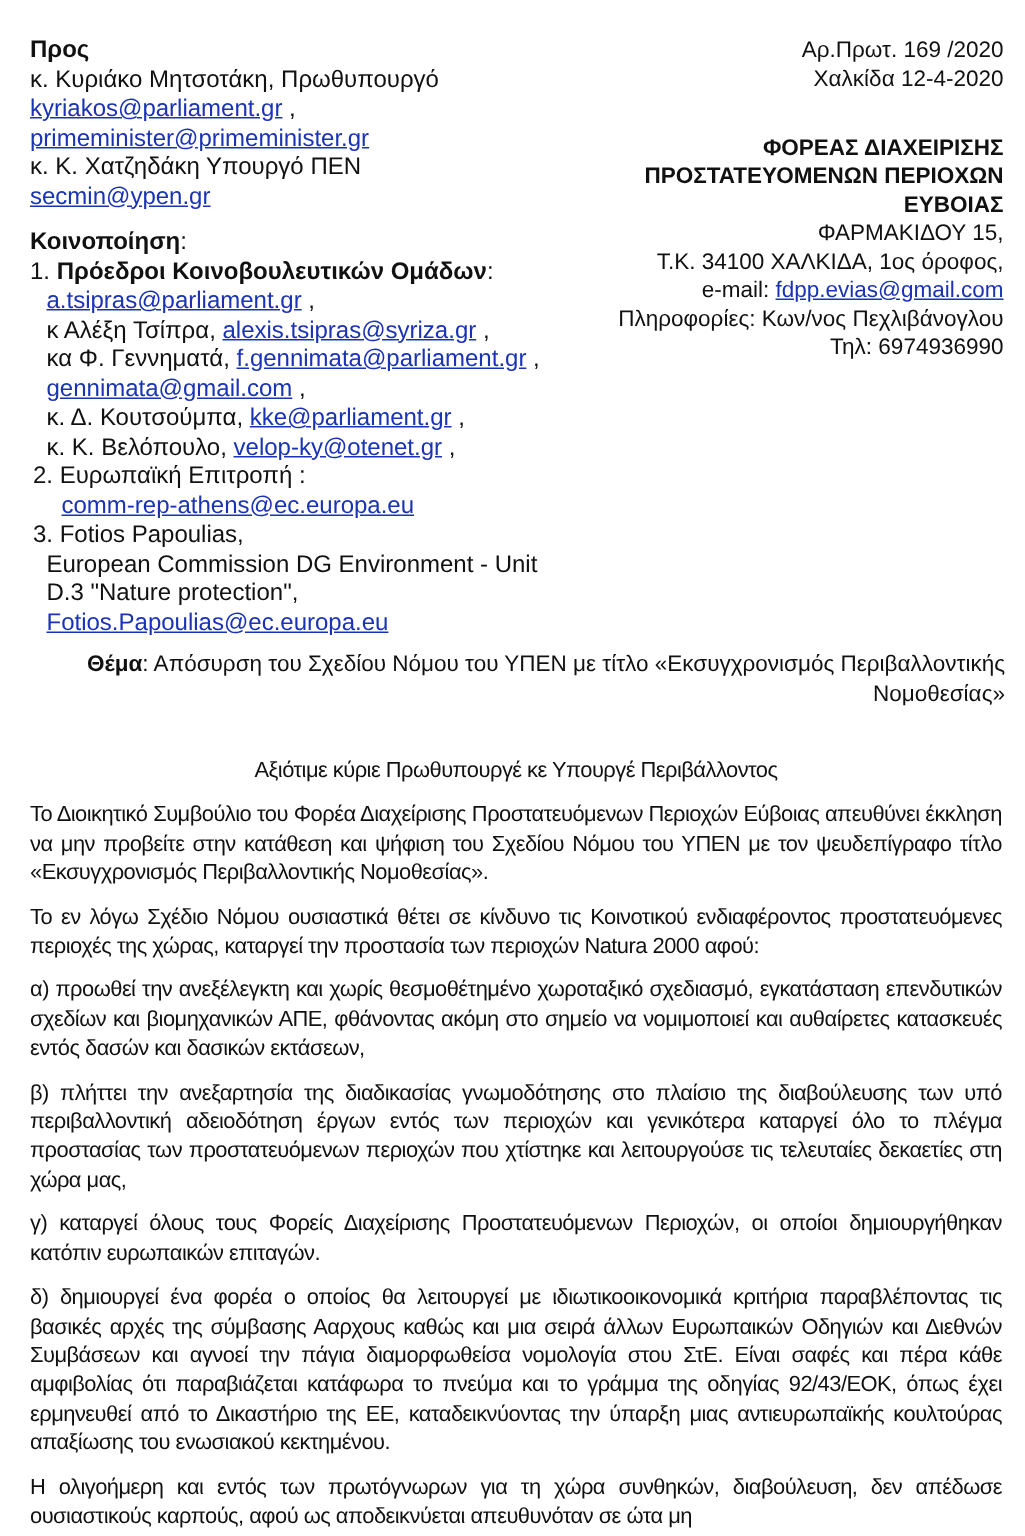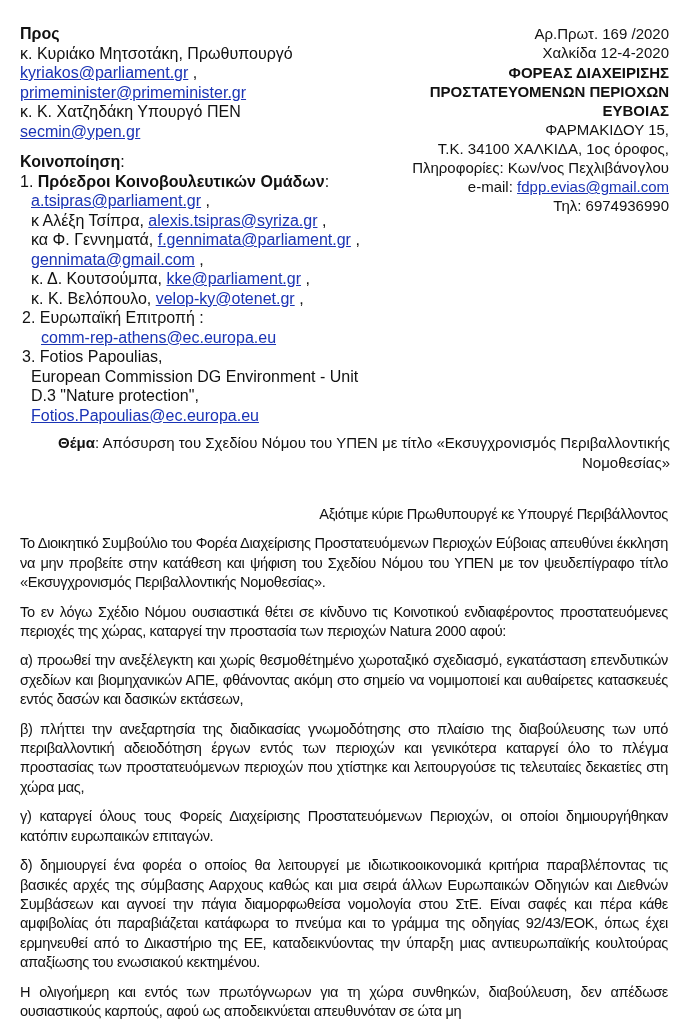--- a/index.html
+++ b/index.html
@@ -13,31 +13,31 @@
     
     .left-head { position: absolute; left: 20px; top: 24px; width: 360px; font-size: 16px; line-height: 19.5px; }
     .left-head .b { font-weight: bold; }
     .indent1 { padding-left: 11px; }
     .indent2 { padding-left: 21px; }
     .indent-num { padding-left: 2px; }
     .cc { margin-top: 11px; }
 
     
     .right-head { position: absolute; right: 14px; top: 24px; width: 320px; text-align: right; font-size: 15px; line-height: 19px; }
-    .org { margin-top: 1px; font-weight: bold; font-size: 15px; line-height: 19px; }
+    .org { margin-top: 27px; font-weight: bold; font-size: 15px; line-height: 19px; }
     .addr { line-height: 19px; }
 
     
     .subject { position: absolute; left: 20px; top: 433px; width: 650px; font-size: 15px; line-height: 20px; text-align: right; }
     .subject .b { font-weight: bold; }
 
     
     .body-text { position: absolute; left: 20px; top: 505px; width: 648px; font-family: "Liberation Sans", sans-serif; font-size: 14.6px; line-height: 19.4px; letter-spacing: -0.35px; }
     .body-text p { margin: 0 0 10px 0; text-align: justify; }
-    .body-text p.greet { margin-bottom: 10px; text-align: right; }
+    .body-text p.greet { margin-bottom: 10px; text-align: center; }
   </style>
 </head>
 <body>
 
 <div class="page">
 
   <div class="left-head">
     <div class="b">Προς</div>
     <div>κ. Κυριάκο Μητσοτάκη, Πρωθυπουργό</div>
     <div><a class="link" href="#">kyriakos@parliament.gr</a><span> ,</span></div>
@@ -69,22 +69,22 @@
   <div class="right-head">
     <div>Αρ.Πρωτ. 169 /2020</div>
     <div>Χαλκίδα 12-4-2020</div>
     <div class="org">
       <div>ΦΟΡΕΑΣ ΔΙΑΧΕΙΡΙΣΗΣ</div>
       <div>ΠΡΟΣΤΑΤΕΥΟΜΕΝΩΝ ΠΕΡΙΟΧΩΝ</div>
       <div>ΕΥΒΟΙΑΣ</div>
     </div>
     <div class="addr">ΦΑΡΜΑΚΙΔΟΥ 15,</div>
     <div class="addr">Τ.Κ. 34100 ΧΑΛΚΙΔΑ, 1ος όροφος,</div>
+    <div class="addr"><span>e-mail: </span><a class="link" href="#">fdpp.evias@gmail.com</a></div>
     <div class="addr">Πληροφορίες: Κων/νος Πεχλιβάνογλου</div>
-    <div class="addr"><span>e-mail: </span><a class="link" href="#">fdpp.evias@gmail.com</a></div>
     <div class="addr">Τηλ: 6974936990</div>
   </div>
 
   <div class="subject"><span class="b">Θέμα</span><span>: Απόσυρση του Σχεδίου Νόμου του ΥΠΕΝ με τίτλο «Εκσυγχρονισμός Περιβαλλοντικής Νομοθεσίας»</span></div>
 
   <div class="body-text">
     <p class="greet">Αξιότιμε κύριε Πρωθυπουργέ κε Υπουργέ Περιβάλλοντος</p>
     <p>Το Διοικητικό Συμβούλιο του Φορέα Διαχείρισης Προστατευόμενων Περιοχών Εύβοιας απευθύνει έκκληση να μην προβείτε στην κατάθεση και ψήφιση του Σχεδίου Νόμου του ΥΠΕΝ με τον ψευδεπίγραφο τίτλο «Εκσυγχρονισμός Περιβαλλοντικής Νομοθεσίας».</p>
     <p>Το εν λόγω Σχέδιο Νόμου ουσιαστικά θέτει σε κίνδυνο τις Κοινοτικού ενδιαφέροντος προστατευόμενες περιοχές της χώρας, καταργεί την προστασία των περιοχών Natura 2000 αφού:</p>
     <p>α) προωθεί την ανεξέλεγκτη και χωρίς θεσμοθέτημένο χωροταξικό σχεδιασμό, εγκατάσταση επενδυτικών σχεδίων και βιομηχανικών ΑΠΕ, φθάνοντας ακόμη στο σημείο να νομιμοποιεί και αυθαίρετες κατασκευές εντός δασών και δασικών εκτάσεων,</p>

